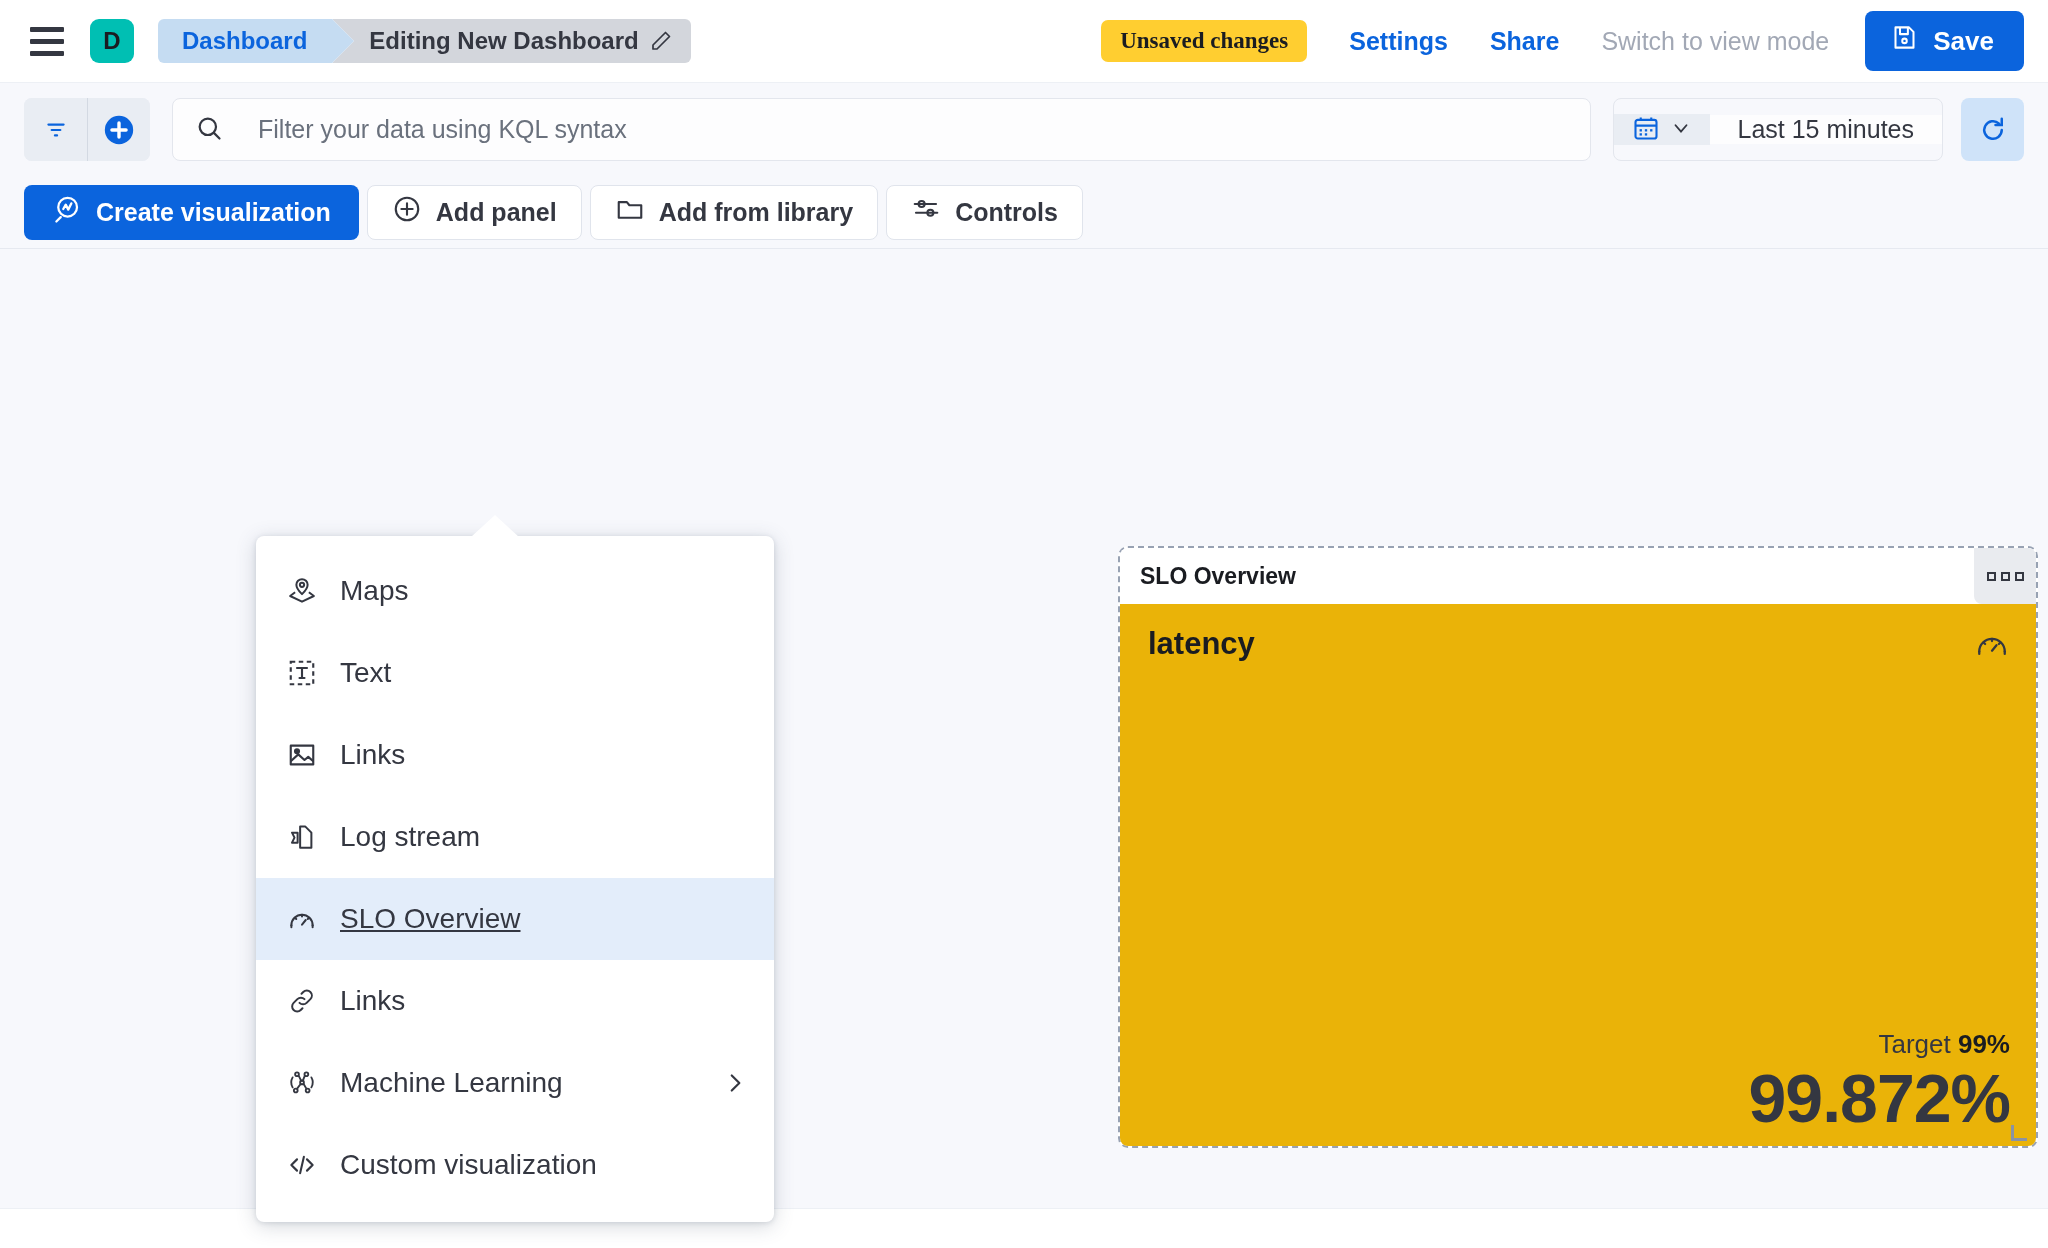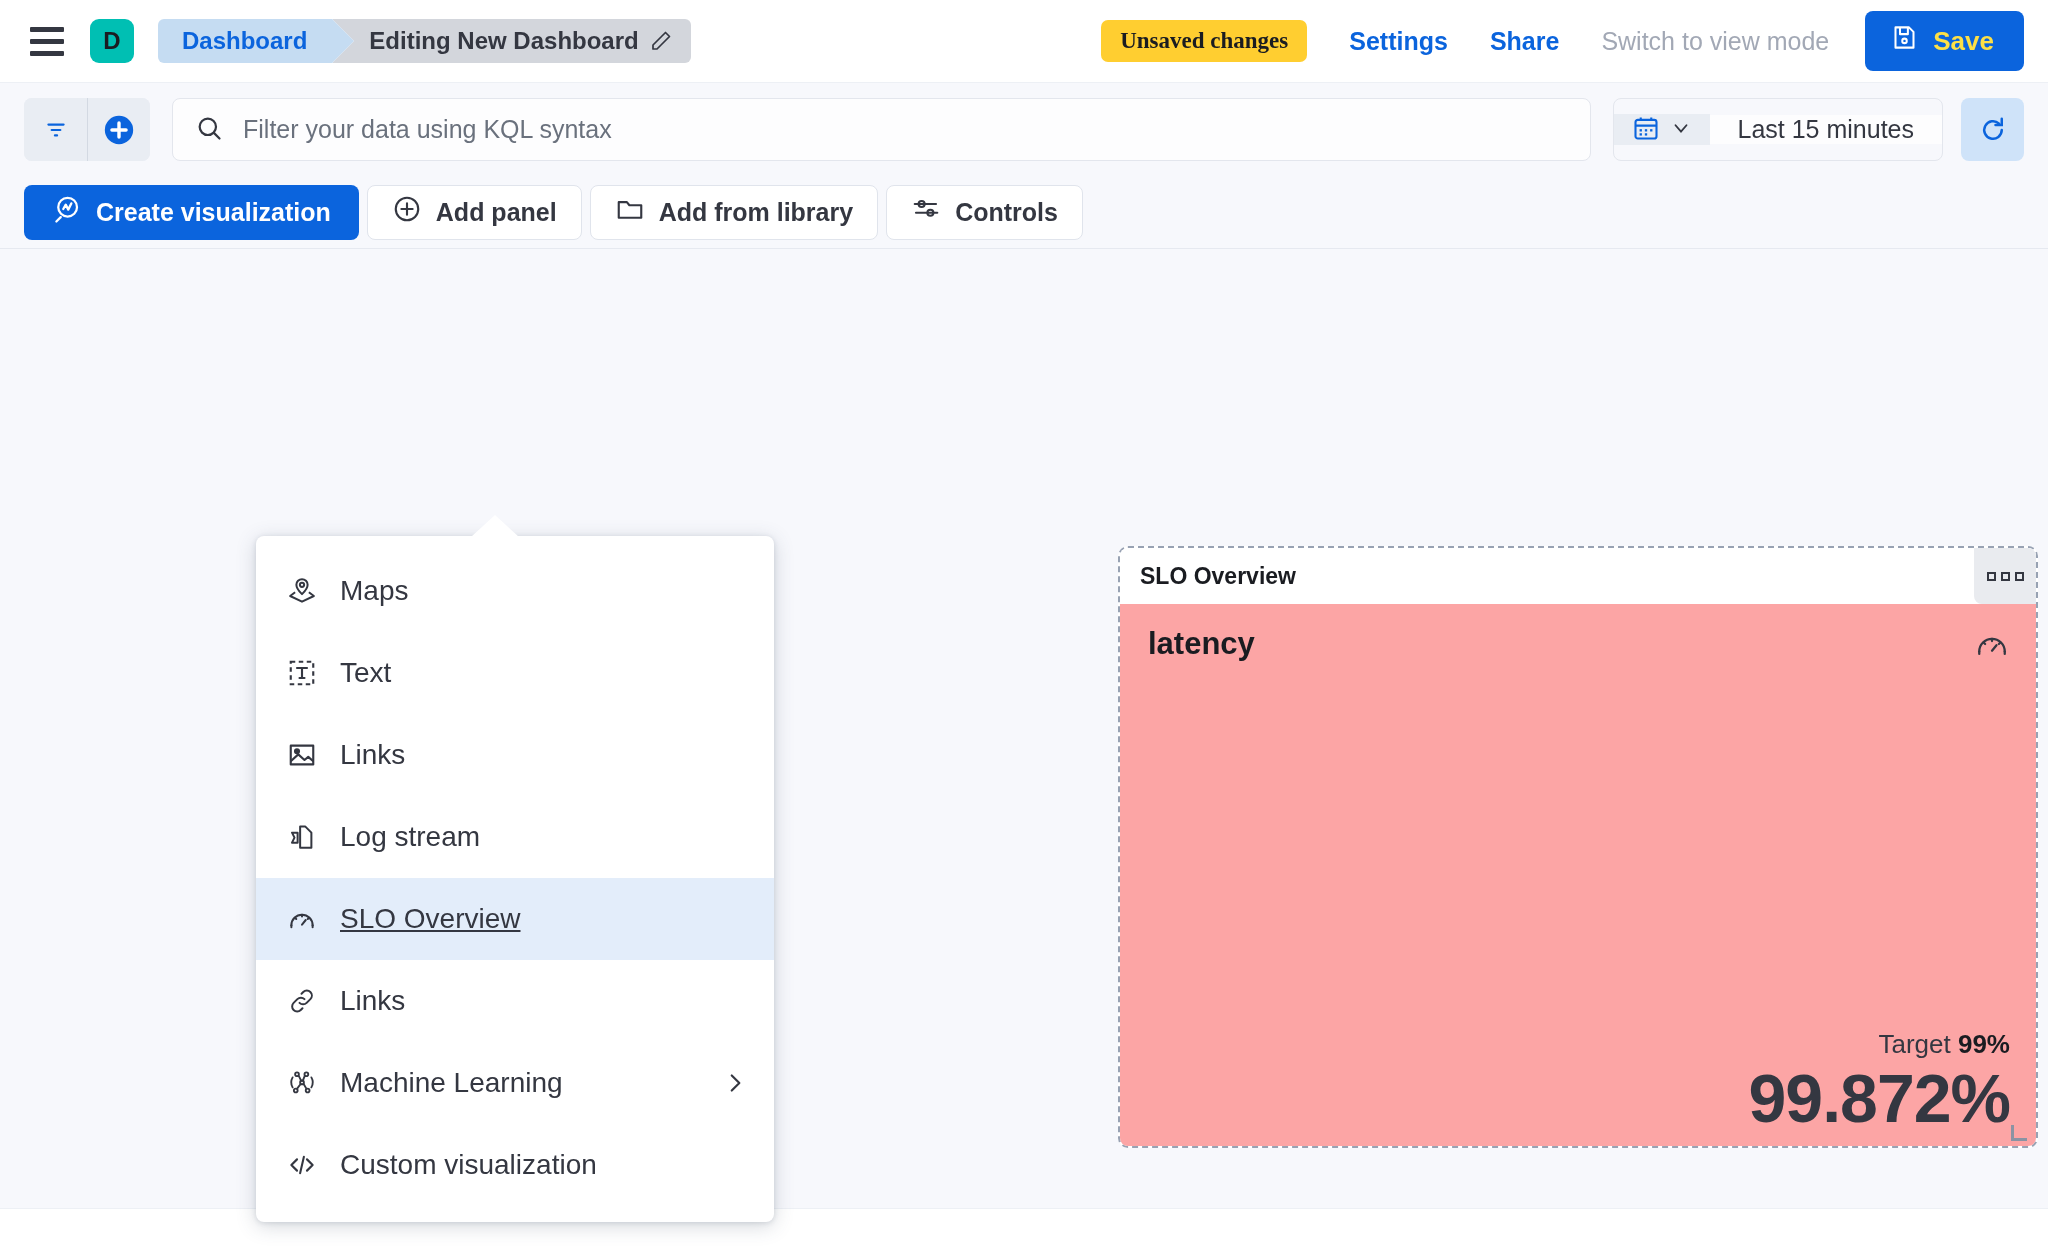--- a/index.html
+++ b/index.html
@@ -141,21 +141,21 @@
     font-weight: bold;
     color: #0B64DD;
     margin-left: 42px;
     white-space: nowrap;
     cursor: pointer;
   }
   .hdr-link.muted { color: #A2A8B5; font-weight: normal; }
   .save-btn {
     margin-left: 36px;
     background: #0B64DD;
-    color: #fde047;
+    color: #ffffff;
     font-size: 26px;
     font-weight: bold;
     border: none;
     border-radius: 8px;
     padding: 13px 30px 13px 26px;
     display: flex;
     align-items: center;
     gap: 15px;
     cursor: pointer;
     font-family: inherit;
@@ -192,21 +192,21 @@
   .search-box {
     flex: 1 1 auto;
     height: 63px;
     margin-left: 22px;
     background: #FDFDFE;
     border: 1px solid #E3E6ED;
     border-radius: 8px;
     display: flex;
     align-items: center;
     padding: 0 22px;
-    gap: 20px;
+    gap: 35px;
     cursor: text;
   }
   .search-box input {
     flex: 1;
     border: none;
     outline: none;
     background: transparent;
     font-size: 25px;
     font-family: inherit;
     color: #343741;
@@ -396,21 +396,21 @@
     cursor: pointer;
   }
   .slo-menu-btn span {
     width: 9px;
     height: 9px;
     border: 2px solid #343741;
     display: block;
   }
   .slo-body {
     height: 546px;
-    background: #fca5a5;
+    background: #eab308;
     position: relative;
     padding: 22px 28px 0 28px;
   }
   .slo-metric-name {
     font-size: 31px;
     font-weight: bold;
     color: #1A1C21;
   }
   .slo-gauge-icon {
     position: absolute;

